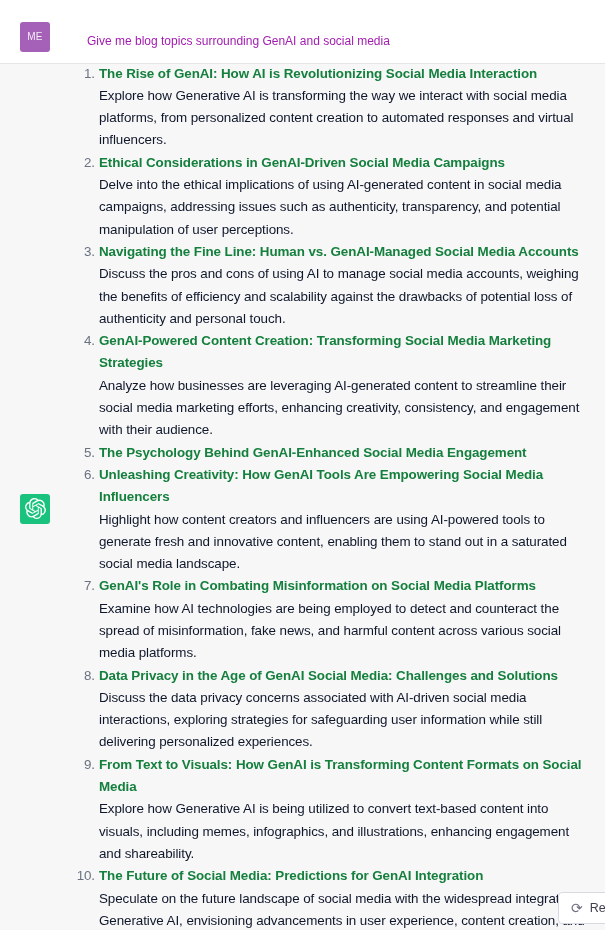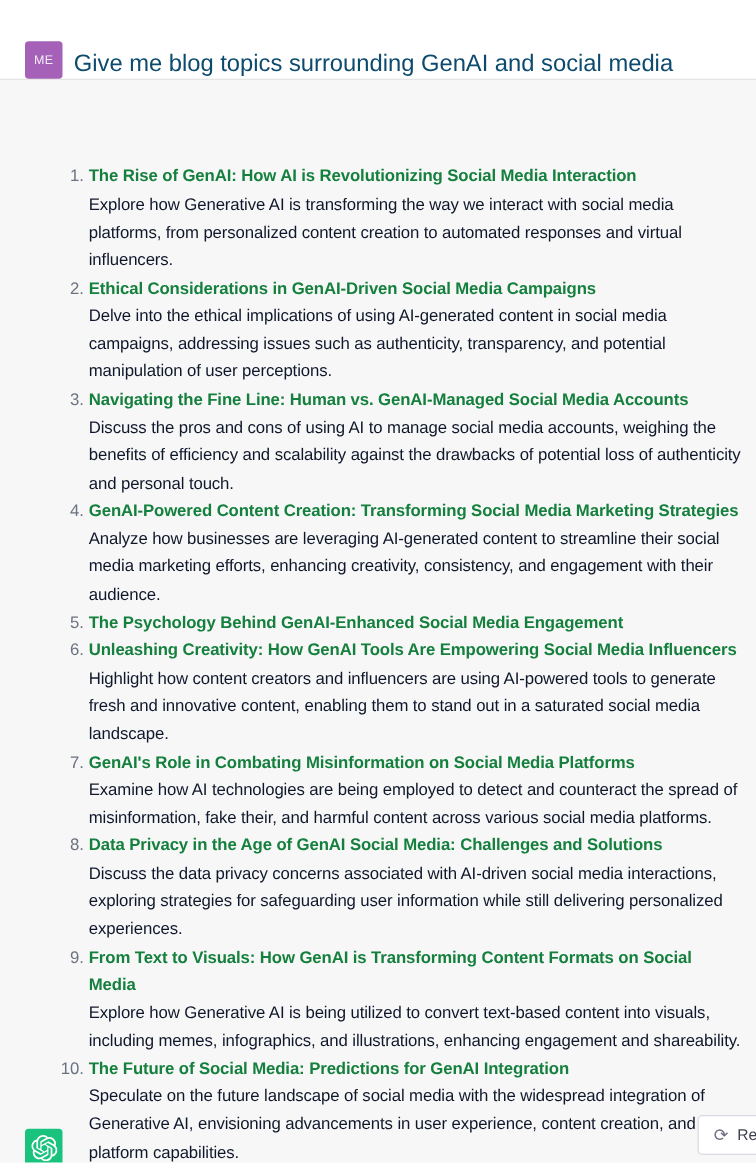--- a/index.html
+++ b/index.html
@@ -4,43 +4,43 @@
 <style>
   html,body { margin:0; padding:0; }
   .screen {
     position:relative;
     width:605px; height:933px;
     overflow:hidden;
     background:#ffffff;
     font-family:"Liberation Sans", sans-serif;
     -webkit-font-smoothing:antialiased;
   }
-  .msg-row { display:flex; align-items:flex-end; box-sizing:border-box; }
+  .msg-row { display:flex; align-items:center; box-sizing:border-box;gap:28px; }
   .user-row {
     height:63px;
     padding:10px 12px 0 20px;
     background:#ffffff;
   }
   .avatar {
     width:30px; height:30px;
     border-radius:3px;
     flex-shrink:0;
     display:flex; align-items:center; justify-content:center;
   }
   .user-avatar {
     background:#a561b8;
     color:rgba(255,255,255,0.88);
     font-size:10px;
     letter-spacing:0.3px;
   }
   .user-text {
     margin-left:9px;
     padding-top:8px;
-    font-size:19px;
-    color:#0c4a6e;
+    font-size:12px;
+    color:#a21caf;
   }
   .assistant-row {
     height:870px;
     background:#f7f7f8;
     border-top:1px solid #e5e5e6;
     padding:20px 12px 0 20px;
     overflow:hidden;
   }
   .bot-avatar { background:#19c37d; }
   .bot-avatar svg { display:block; }
@@ -158,21 +158,21 @@
         <span class="topic-number">6.</span>
         <div class="topic-body">
           <p class="topic-title">Unleashing Creativity: How GenAI Tools Are Empowering Social Media Influencers</p>
           <p class="topic-desc">Highlight how content creators and influencers are using AI-powered tools to generate fresh and innovative content, enabling them to stand out in a saturated social media landscape.</p>
         </div>
       </li>
       <li class="topic">
         <span class="topic-number">7.</span>
         <div class="topic-body">
           <p class="topic-title">GenAI's Role in Combating Misinformation on Social Media Platforms</p>
-          <p class="topic-desc">Examine how AI technologies are being employed to detect and counteract the spread of misinformation, fake their, and harmful content across various social media platforms.</p>
+          <p class="topic-desc">Examine how AI technologies are being employed to detect and counteract the spread of misinformation, fake news, and harmful content across various social media platforms.</p>
         </div>
       </li>
       <li class="topic">
         <span class="topic-number">8.</span>
         <div class="topic-body">
           <p class="topic-title">Data Privacy in the Age of GenAI Social Media: Challenges and Solutions</p>
           <p class="topic-desc">Discuss the data privacy concerns associated with AI-driven social media interactions, exploring strategies for safeguarding user information while still delivering personalized experiences.</p>
         </div>
       </li>
       <li class="topic">

